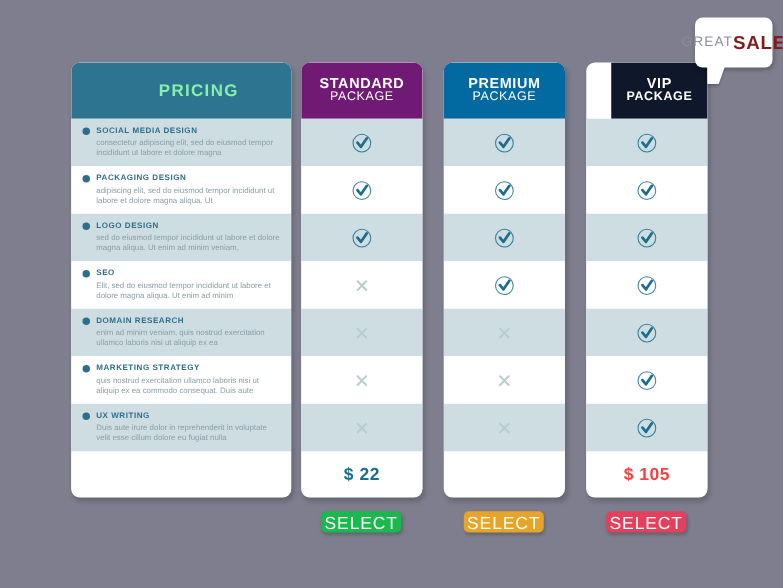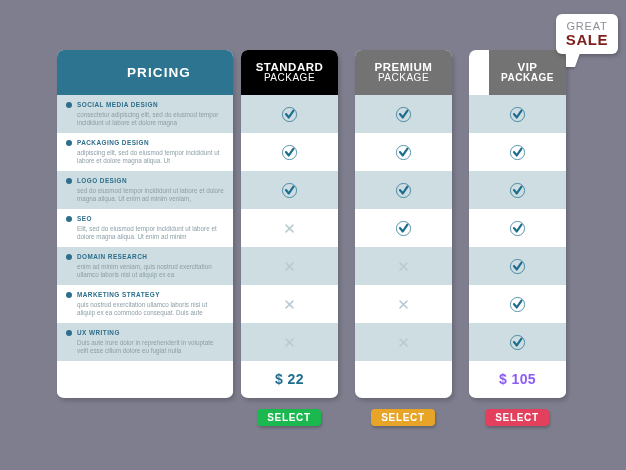--- a/index.html
+++ b/index.html
@@ -35,21 +35,21 @@
   }
   .features-head {
     height: 45px;
     background: #2c7490;
     display: flex;
     align-items: center;
     justify-content: center;
     position: relative;
   }
   .features-head-title {
-    color: #ffffff;
+    color: #86efac;
     font-size: 13.5px;
     font-weight: bold;
     letter-spacing: 1.1px;
     padding-left: 28px;
   }
   .head-arc {
     position: absolute;
     left: -12%;
     bottom: -13px;
     width: 124%;
@@ -119,23 +119,23 @@
 
   .pkg-head {
     height: 45px;
     display: flex;
     flex-direction: column;
     align-items: center;
     justify-content: center;
     position: relative;
     line-height: 1.08;
   }
-  .pkg.standard .pkg-head { background: #000000; }
-  .pkg.premium  .pkg-head { background: #737373; }
-  .pkg.vip      .pkg-head { background: #737373; margin-left: 20px; }
+  .pkg.standard .pkg-head { background: #701a75; }
+  .pkg.premium  .pkg-head { background: #0369a1; }
+  .pkg.vip      .pkg-head { background: #0f172a; margin-left: 20px; }
 
   .pkg-name-top {
     color: #ffffff;
     font-size: 11.5px;
     font-weight: bold;
     letter-spacing: 0.5px;
   }
   .pkg-name-bot {
     color: #ffffff;
     font-size: 10px;
@@ -162,57 +162,57 @@
     display: flex;
     align-items: center;
     justify-content: center;
   }
   .price-text {
     font-size: 14px;
     font-weight: bold;
     color: #1d6e8e;
     letter-spacing: 0.4px;
   }
-  .pkg.vip .price-text { color: #8b5cf6; }
+  .pkg.vip .price-text { color: #ef4444; }
 
   
   .select-btn {
     position: absolute;
     top: 409px;
     width: 64px;
     height: 17px;
     border-radius: 4px;
     display: flex;
     align-items: center;
     justify-content: center;
     box-shadow: 1px 2px 3px rgba(0,0,0,0.22);
     cursor: pointer;
   }
   .select-btn span {
     color: #ffffff;
-    font-size: 10px;
-    font-weight: bold;
+    font-size: 14px;
+    font-weight: normal;
     letter-spacing: 0.7px;
   }
   .select-btn.standard { left: 257px; background: #1ab84f; }
   .select-btn.premium  { left: 371px; background: #e8a427; }
   .select-btn.vip      { left: 485px; background: #e2405c; }
 
   
   .sale-badge {
     position: absolute;
     left: 556px;
     top: 14px;
     width: 62px;
     height: 40px;
     background: #ffffff;
     border-radius: 6px;
     box-shadow: 1px 2px 4px rgba(0,0,0,0.25);
     display: flex;
-    flex-direction: column;
+    flex-direction: row;
     align-items: center;
     justify-content: center;
     line-height: 1.0;
     z-index: 20;
   }
   .sale-tail {
     position: absolute;
     left: 10px;
     bottom: -13px;
     width: 0; height: 0;

